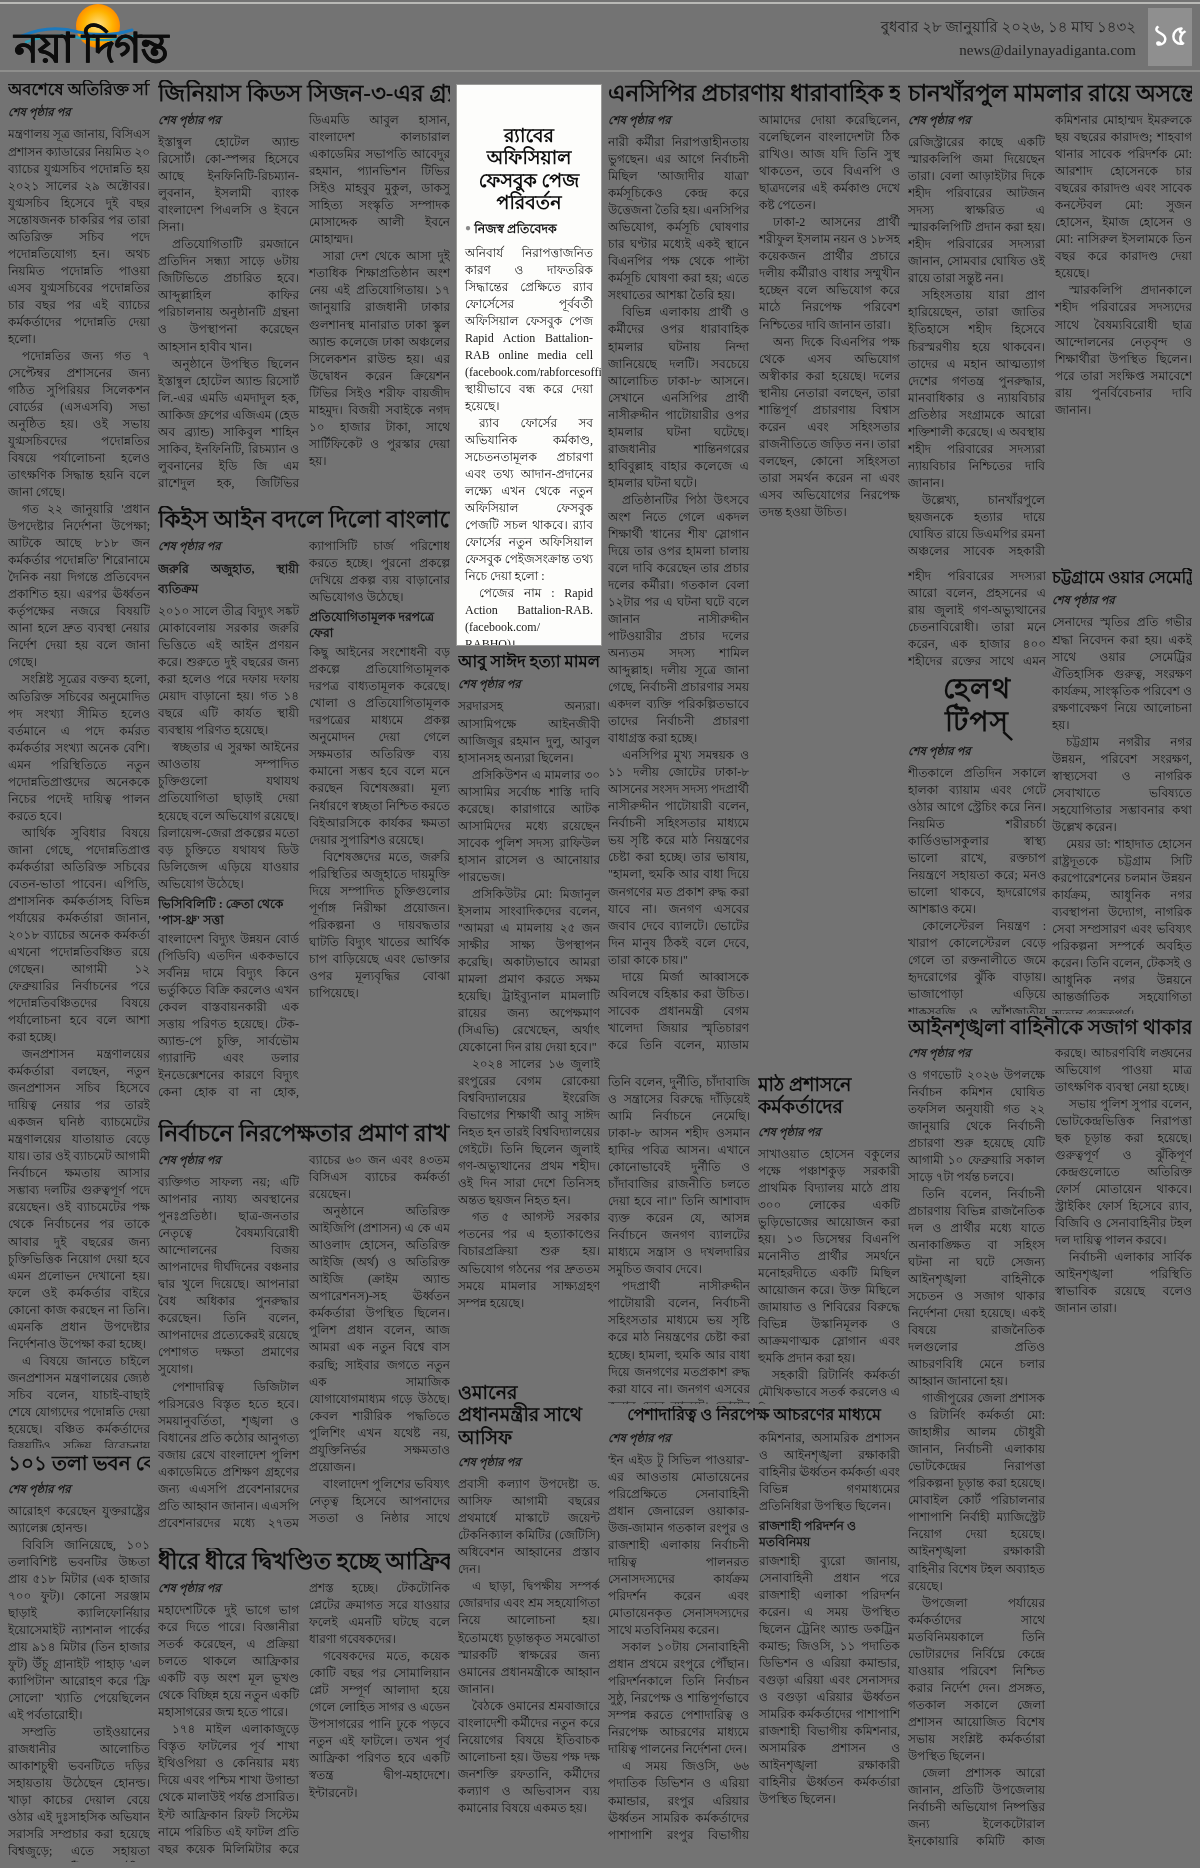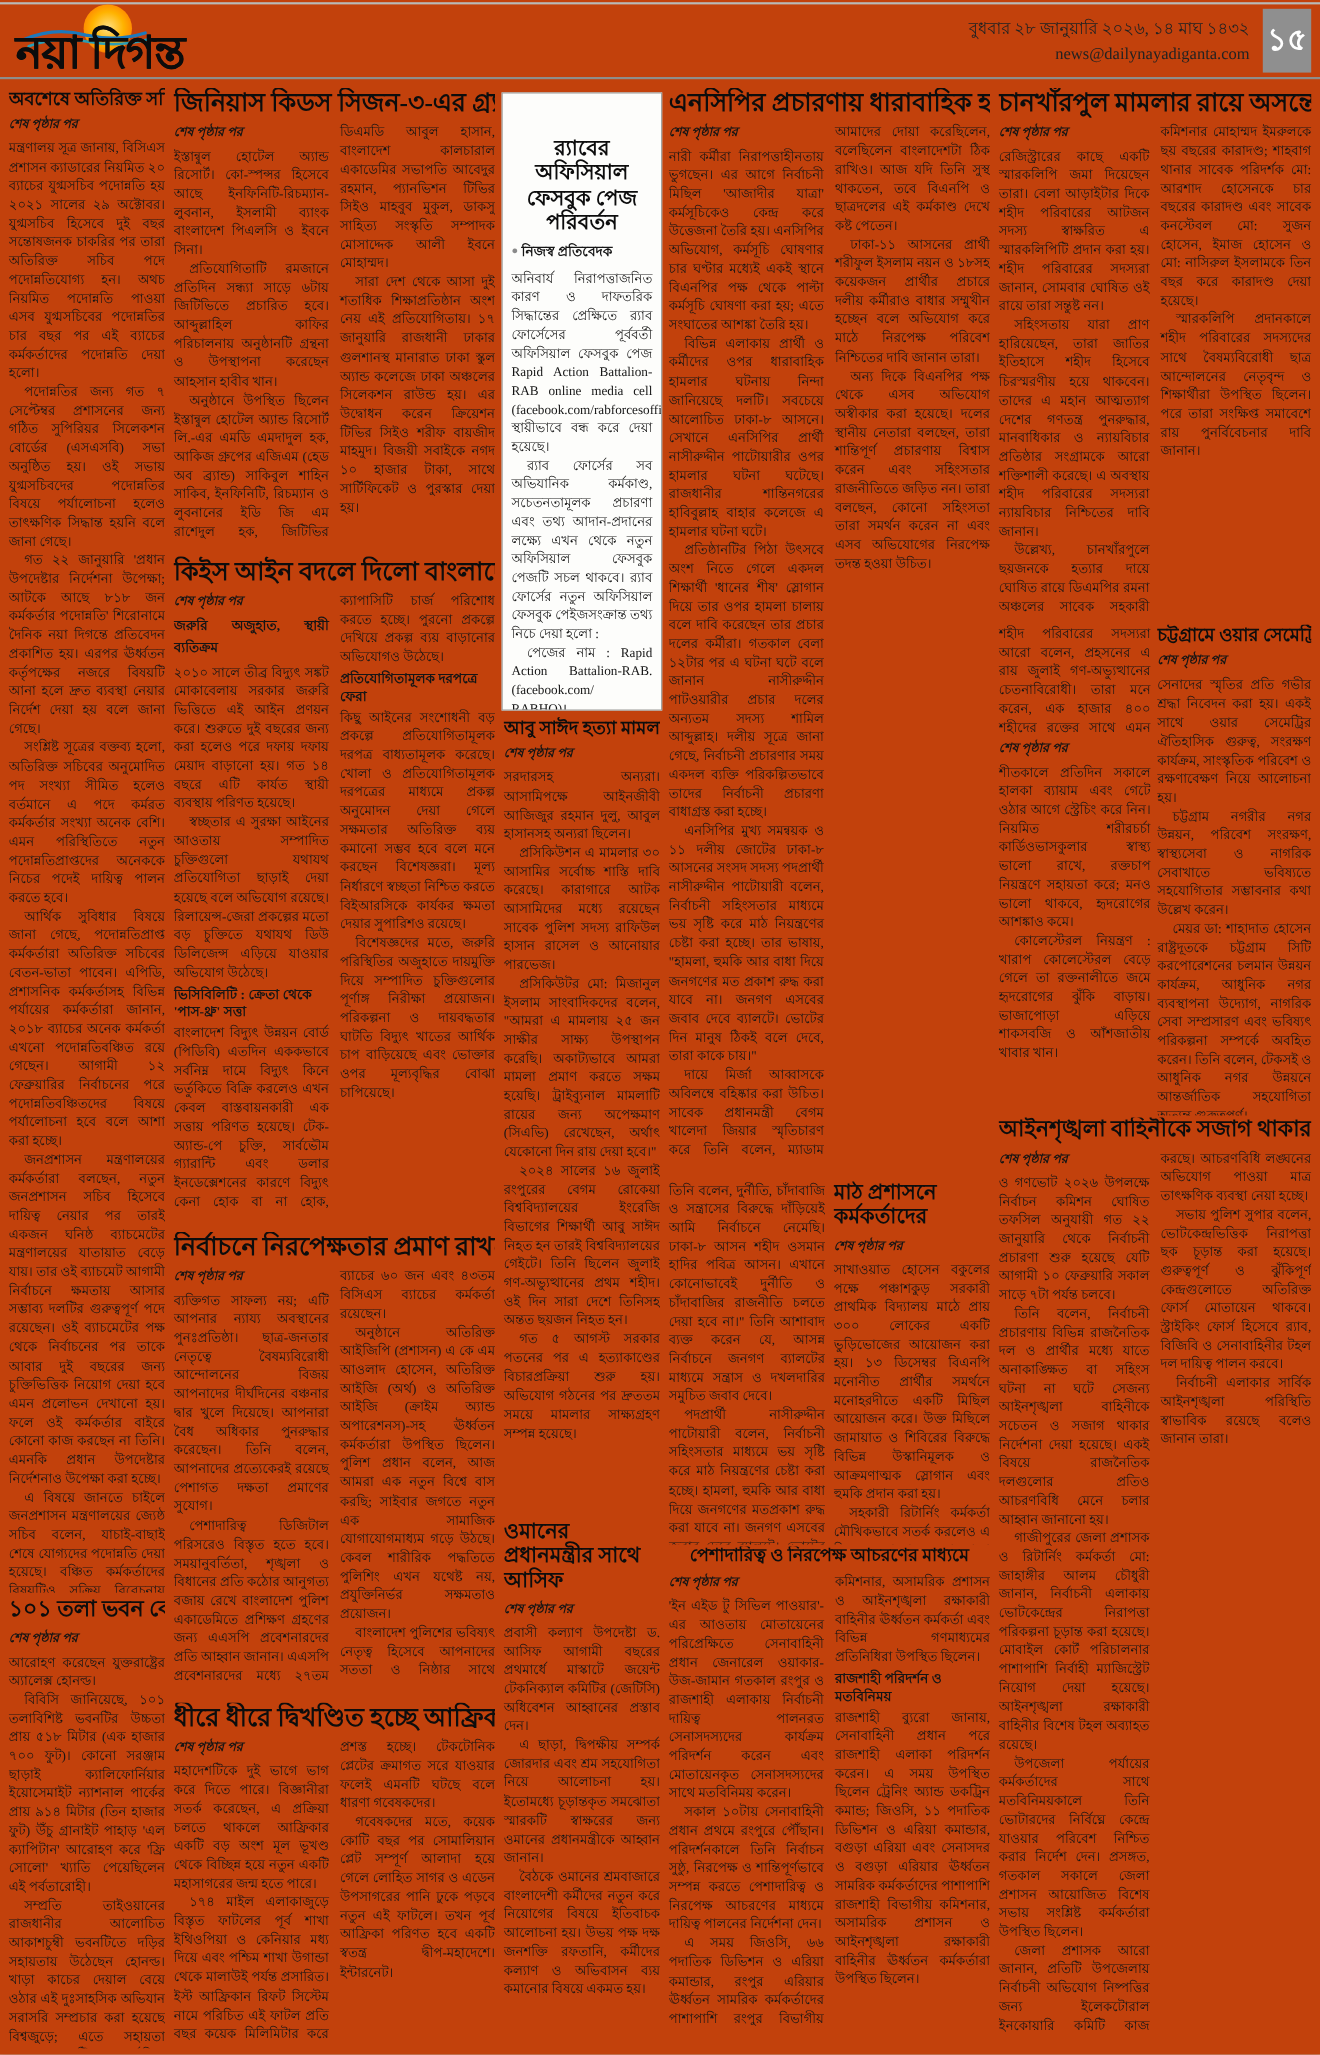--- a/index.html
+++ b/index.html
@@ -1,16 +1,16 @@
 <!DOCTYPE html>
 <html><head>
 <meta charset="utf-8">
 <style>
   html,body{margin:0;padding:0;background:#d9d9d6;font-family:"Liberation Serif","DejaVu Serif",serif;}
-  .page{position:relative;width:1200px;height:1868px;margin:0 auto;background:#c2410c;color:#151515;overflow:hidden;box-shadow:0 0 6px rgba(0,0,0,.3);text-decoration:underline;}
+  .page{position:relative;width:1200px;height:1868px;margin:0 auto;background:#737373;color:#151515;overflow:hidden;box-shadow:0 0 6px rgba(0,0,0,.3);text-decoration:underline;}
   .rule-top{position:absolute;top:2px;left:0;right:0;height:2px;background:#b9b9b6;}
   .rule-header{position:absolute;top:70px;left:0;right:0;height:2px;background:#8e8e8c;}
 
   
   .logo{position:absolute;left:12px;top:4px;width:260px;height:64px;}
   .sun{position:absolute;left:64px;top:0px;width:44px;height:44px;border-radius:50%;
        background:radial-gradient(circle at 50% 48%, #ffe082 0%, #ffb300 45%, #ff8f00 68%, rgba(255,143,0,.25) 82%, rgba(255,143,0,0) 88%);}
   .waves{position:absolute;left:8px;top:18px;}
   .logo-text{position:absolute;left:2px;top:12px;font-size:41px;font-weight:900;letter-spacing:-1px;color:#0c0c0c;text-shadow:0.6px 0 #0c0c0c;white-space:nowrap;}
   .dateline{position:absolute;right:64px;top:16px;text-align:right;font-size:15px;line-height:1.5;color:#222;}
@@ -155,21 +155,21 @@
 
   <article style="left:608px;top:80px;width:292px;height:992px;">
     <h2 class="h-xl">এনসিপির প্রচারণায় ধারাবাহিক হামলা</h2>
     <div class="cols2" style="height:956px;">
       <div class="kicker">শেষ পৃষ্ঠার পর</div>
       <p class="body">নারী কর্মীরা নিরাপত্তাহীনতায় ভুগছেন। এর আগে নির্বাচনী মিছিল 'আজাদীর যাত্রা' কর্মসূচিকেও কেন্দ্র করে উত্তেজনা তৈরি হয়। এনসিপির অভিযোগ, কর্মসূচি ঘোষণার চার ঘণ্টার মধ্যেই একই স্থানে বিএনপির পক্ষ থেকে পাল্টা কর্মসূচি ঘোষণা করা হয়; এতে সংঘাতের আশঙ্কা তৈরি হয়।</p>
       <p class="body">বিভিন্ন এলাকায় প্রার্থী ও কর্মীদের ওপর ধারাবাহিক হামলার ঘটনায় নিন্দা জানিয়েছে দলটি। সবচেয়ে আলোচিত ঢাকা-৮ আসনে। সেখানে এনসিপির প্রার্থী নাসীরুদ্দীন পাটোয়ারীর ওপর হামলার ঘটনা ঘটেছে। রাজধানীর শান্তিনগরের হাবিবুল্লাহ বাহার কলেজে এ হামলার ঘটনা ঘটে।</p>
       <p class="body">প্রতিষ্ঠানটির পিঠা উৎসবে অংশ নিতে গেলে একদল শিক্ষার্থী 'ধানের শীষ' স্লোগান দিয়ে তার ওপর হামলা চালায় বলে দাবি করেছেন তার প্রচার দলের কর্মীরা। গতকাল বেলা ১২টার পর এ ঘটনা ঘটে বলে জানান নাসীরুদ্দীন পাটওয়ারীর প্রচার দলের অন্যতম সদস্য শামিল আব্দুল্লাহ। দলীয় সূত্রে জানা গেছে, নির্বাচনী প্রচারণার সময় একদল ব্যক্তি পরিকল্পিতভাবে তাদের নির্বাচনী প্রচারণা বাধাগ্রস্ত করা হচ্ছে।</p>
       <p class="body">এনসিপির মুখ্য সমন্বয়ক ও ১১ দলীয় জোটের ঢাকা-৮ আসনের সংসদ সদস্য পদপ্রার্থী নাসীরুদ্দীন পাটোয়ারী বলেন, নির্বাচনী সহিংসতার মাধ্যমে ভয় সৃষ্টি করে মাঠ নিয়ন্ত্রণের চেষ্টা করা হচ্ছে। তার ভাষায়, "হামলা, হুমকি আর বাধা দিয়ে জনগণের মত প্রকাশ রুদ্ধ করা যাবে না। জনগণ এসবের জবাব দেবে ব্যালটে। ভোটের দিন মানুষ ঠিকই বলে দেবে, তারা কাকে চায়।"</p>
       <p class="body">দায়ে মির্জা আব্বাসকে অবিলম্বে বহিষ্কার করা উচিত। সাবেক প্রধানমন্ত্রী বেগম খালেদা জিয়ার স্মৃতিচারণ করে তিনি বলেন, ম্যাডাম আমাদের দোয়া করেছিলেন, বলেছিলেন বাংলাদেশটা ঠিক রাখিও। আজ যদি তিনি সুস্থ থাকতেন, তবে বিএনপি ও ছাত্রদলের এই কর্মকাণ্ড দেখে কষ্ট পেতেন।</p>
-      <p class="body">ঢাকা-১১ আসনের প্রার্থী শরীফুল ইসলাম নয়ন ও ১৮সহ কয়েকজন প্রার্থীর প্রচারে দলীয় কর্মীরাও বাধার সম্মুখীন হচ্ছেন বলে অভিযোগ করে মাঠে নিরপেক্ষ পরিবেশ নিশ্চিতের দাবি জানান তারা।</p>
+      <p class="body">ঢাকা-2 আসনের প্রার্থী শরীফুল ইসলাম নয়ন ও ১৮সহ কয়েকজন প্রার্থীর প্রচারে দলীয় কর্মীরাও বাধার সম্মুখীন হচ্ছেন বলে অভিযোগ করে মাঠে নিরপেক্ষ পরিবেশ নিশ্চিতের দাবি জানান তারা।</p>
       <p class="body">অন্য দিকে বিএনপির পক্ষ থেকে এসব অভিযোগ অস্বীকার করা হয়েছে। দলের স্থানীয় নেতারা বলছেন, তারা শান্তিপূর্ণ প্রচারণায় বিশ্বাস করেন এবং সহিংসতার রাজনীতিতে জড়িত নন। তারা বলছেন, কোনো সহিংসতা তারা সমর্থন করেন না এবং এসব অভিযোগের নিরপেক্ষ তদন্ত হওয়া উচিত।</p>
     </div>
   </article>
 
   <article style="left:608px;top:1074px;width:142px;height:330px;">
     <p class="body">তিনি বলেন, দুর্নীতি, চাঁদাবাজি ও সন্ত্রাসের বিরুদ্ধে দাঁড়িয়েই আমি নির্বাচনে নেমেছি। ঢাকা-৮ আসন শহীদ ওসমান হাদির পবিত্র আসন। এখানে কোনোভাবেই দুর্নীতি ও চাঁদাবাজির রাজনীতি চলতে দেয়া হবে না।" তিনি আশাবাদ ব্যক্ত করেন যে, আসন্ন নির্বাচনে জনগণ ব্যালটের মাধ্যমে সন্ত্রাস ও দখলদারির সমুচিত জবাব দেবে।</p>
     <p class="body">পদপ্রার্থী নাসীরুদ্দীন পাটোয়ারী বলেন, নির্বাচনী সহিংসতার মাধ্যমে ভয় সৃষ্টি করে মাঠ নিয়ন্ত্রণের চেষ্টা করা হচ্ছে। হামলা, হুমকি আর বাধা দিয়ে জনগণের মতপ্রকাশ রুদ্ধ করা যাবে না। জনগণ এসবের জবাব দেবে ব্যালটে। ভোটের দিন মানুষ ঠিকই বলে দেবে, তারা কাকে চায়।"</p>
 
   </article>
 
@@ -209,20 +209,21 @@
 
   <article style="left:1052px;top:568px;width:140px;height:446px;">
     <h2 class="h-md">চট্টগ্রামে ওয়ার সেমেট্রি</h2>
     <div class="kicker">শেষ পৃষ্ঠার পর</div>
     <p class="body">সেনাদের স্মৃতির প্রতি গভীর শ্রদ্ধা নিবেদন করা হয়। একই সাথে ওয়ার সেমেট্রির ঐতিহাসিক গুরুত্ব, সংরক্ষণ কার্যক্রম, সাংস্কৃতিক পরিবেশ ও রক্ষণাবেক্ষণ নিয়ে আলোচনা হয়।</p>
     <p class="body">চট্টগ্রাম নগরীর নগর উন্নয়ন, পরিবেশ সংরক্ষণ, স্বাস্থ্যসেবা ও নাগরিক সেবাখাতে ভবিষ্যতে সহযোগিতার সম্ভাবনার কথা উল্লেখ করেন।</p>
     <p class="body">মেয়র ডা: শাহাদাত হোসেন রাষ্ট্রদূতকে চট্টগ্রাম সিটি করপোরেশনের চলমান উন্নয়ন কার্যক্রম, আধুনিক নগর ব্যবস্থাপনা উদ্যোগ, নাগরিক সেবা সম্প্রসারণ এবং ভবিষ্যৎ পরিকল্পনা সম্পর্কে অবহিত করেন। তিনি বলেন, টেকসই ও আধুনিক নগর উন্নয়নে আন্তর্জাতিক সহযোগিতা অত্যন্ত গুরুত্বপূর্ণ।</p>
   </article>
 
   <article style="left:908px;top:672px;width:138px;height:342px;">
+    <h2 class="h-display">হেলথ টিপস্</h2>
     <div class="kicker">শেষ পৃষ্ঠার পর</div>
     <p class="body">শীতকালে প্রতিদিন সকালে হালকা ব্যায়াম এবং গেটে ওঠার আগে স্ট্রেচিং করে নিন। নিয়মিত শরীরচর্চা কার্ডিওভাসকুলার স্বাস্থ্য ভালো রাখে, রক্তচাপ নিয়ন্ত্রণে সহায়তা করে; মনও ভালো থাকবে, হৃদরোগের আশঙ্কাও কমে।</p>
     <p class="body">কোলেস্টেরল নিয়ন্ত্রণ : খারাপ কোলেস্টেরল বেড়ে গেলে তা রক্তনালীতে জমে হৃদরোগের ঝুঁকি বাড়ায়। ভাজাপোড়া এড়িয়ে শাকসবজি ও আঁশজাতীয় খাবার খান।</p>
 
   </article>
 
   <article style="left:908px;top:1016px;width:284px;height:846px;">
     <h2 class="h-lg h-center">আইনশৃঙ্খলা বাহিনীকে সজাগ থাকার</h2>
     <div class="cols2" style="height:810px;">
       <div class="kicker">শেষ পৃষ্ঠার পর</div>

